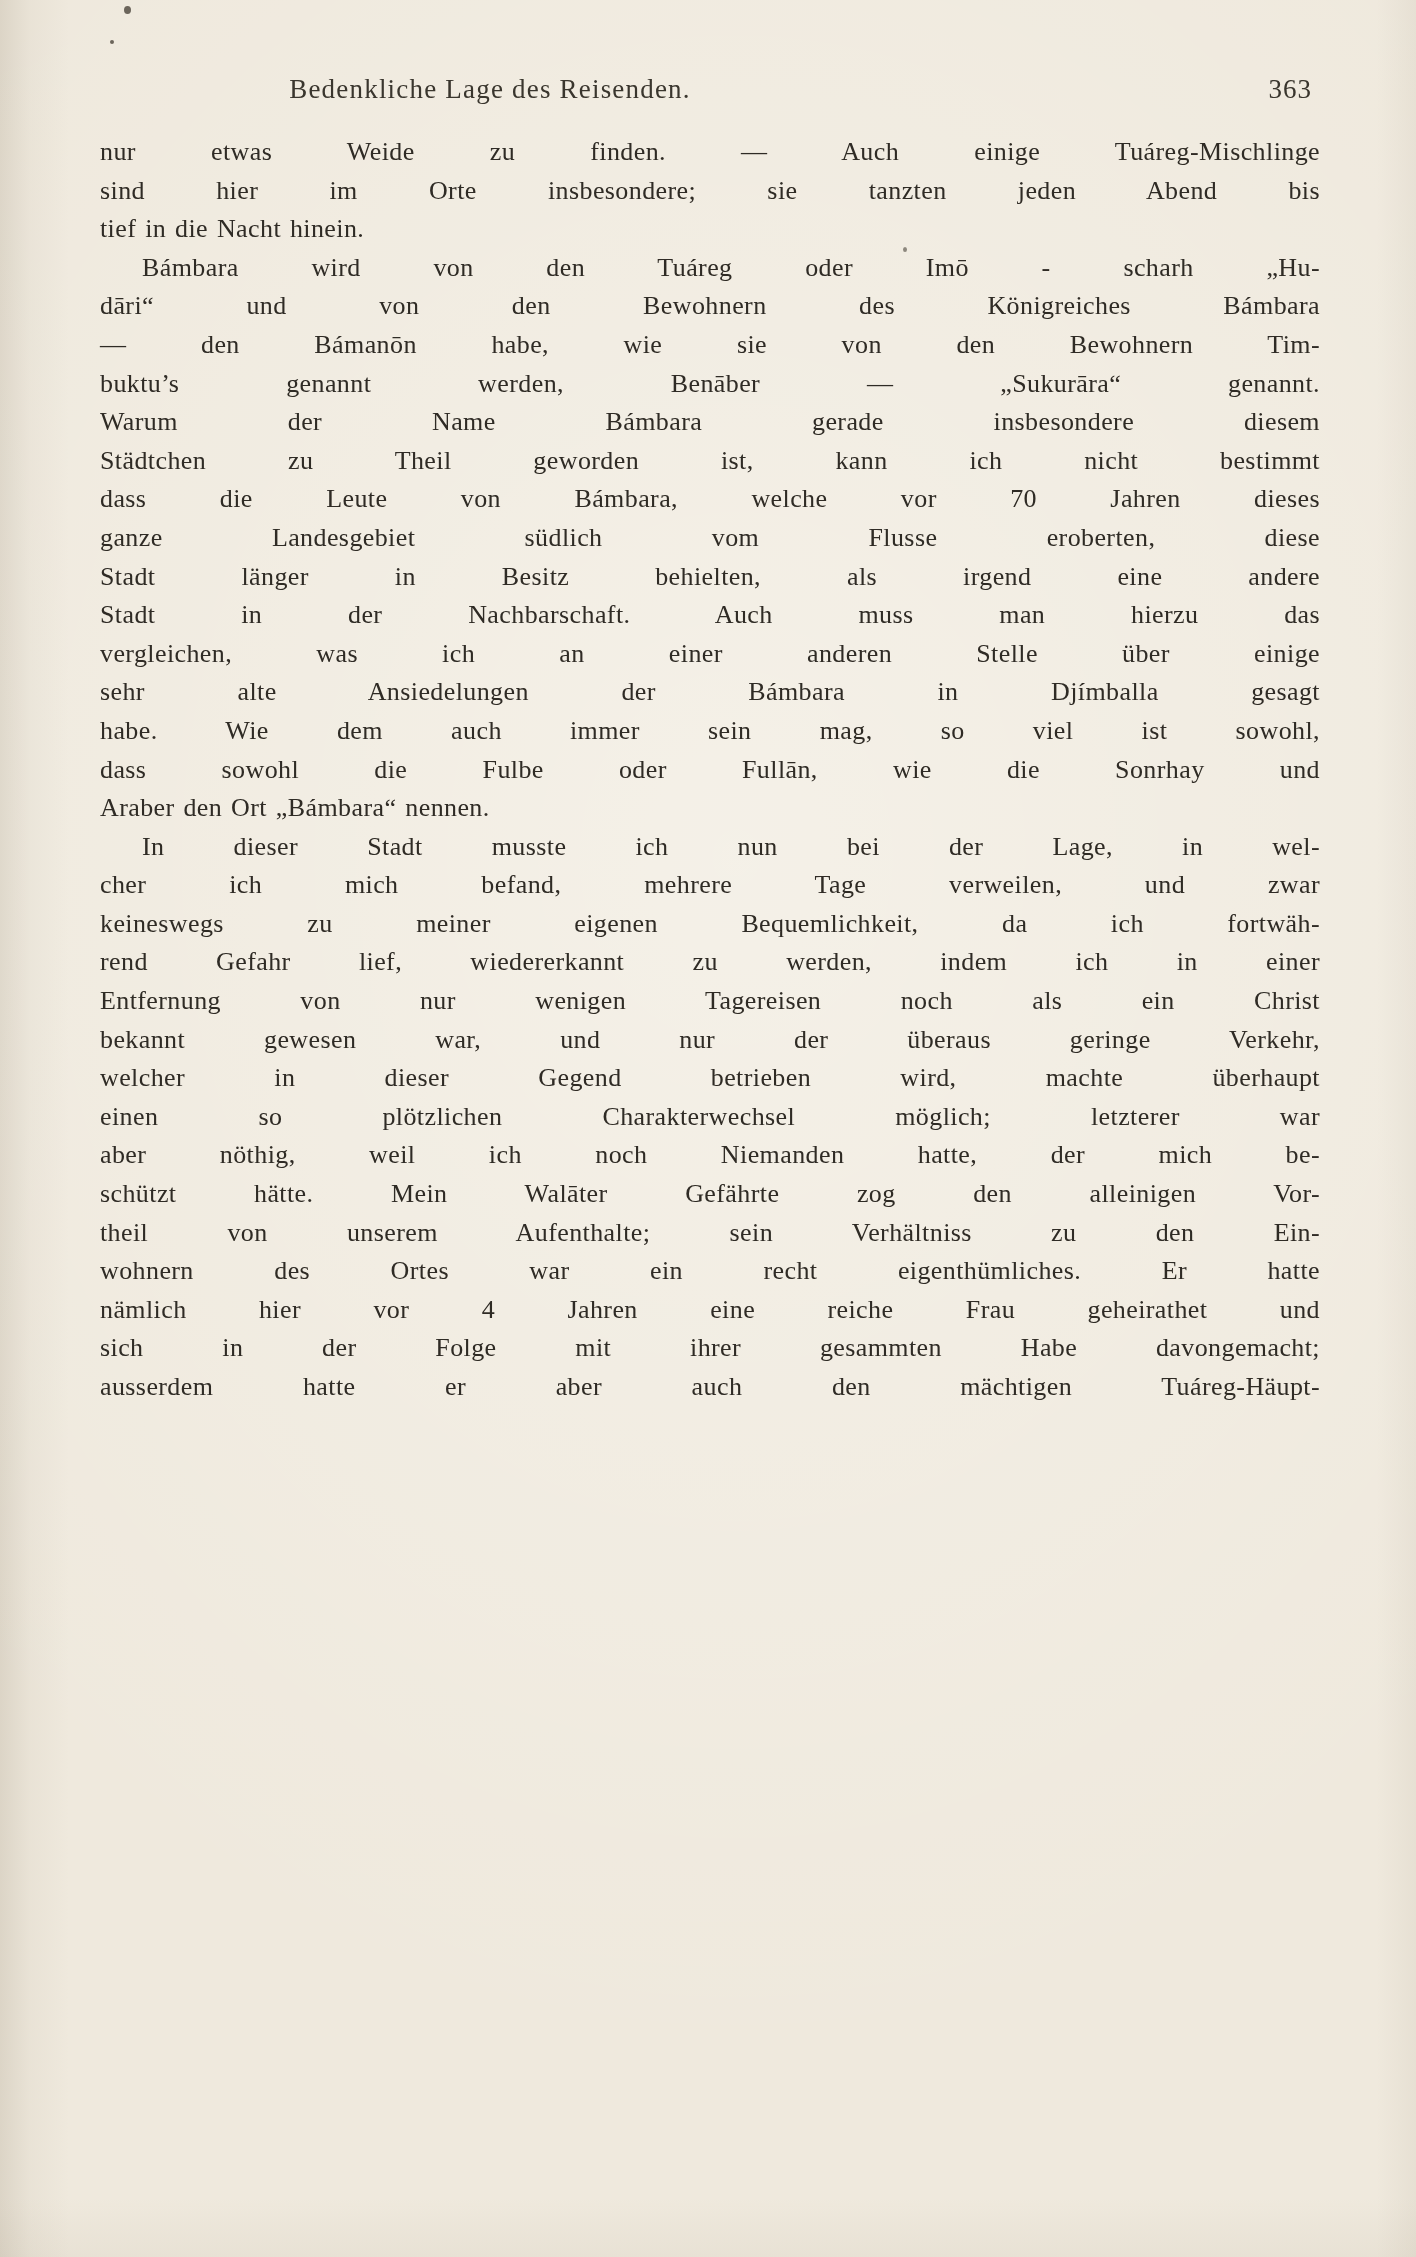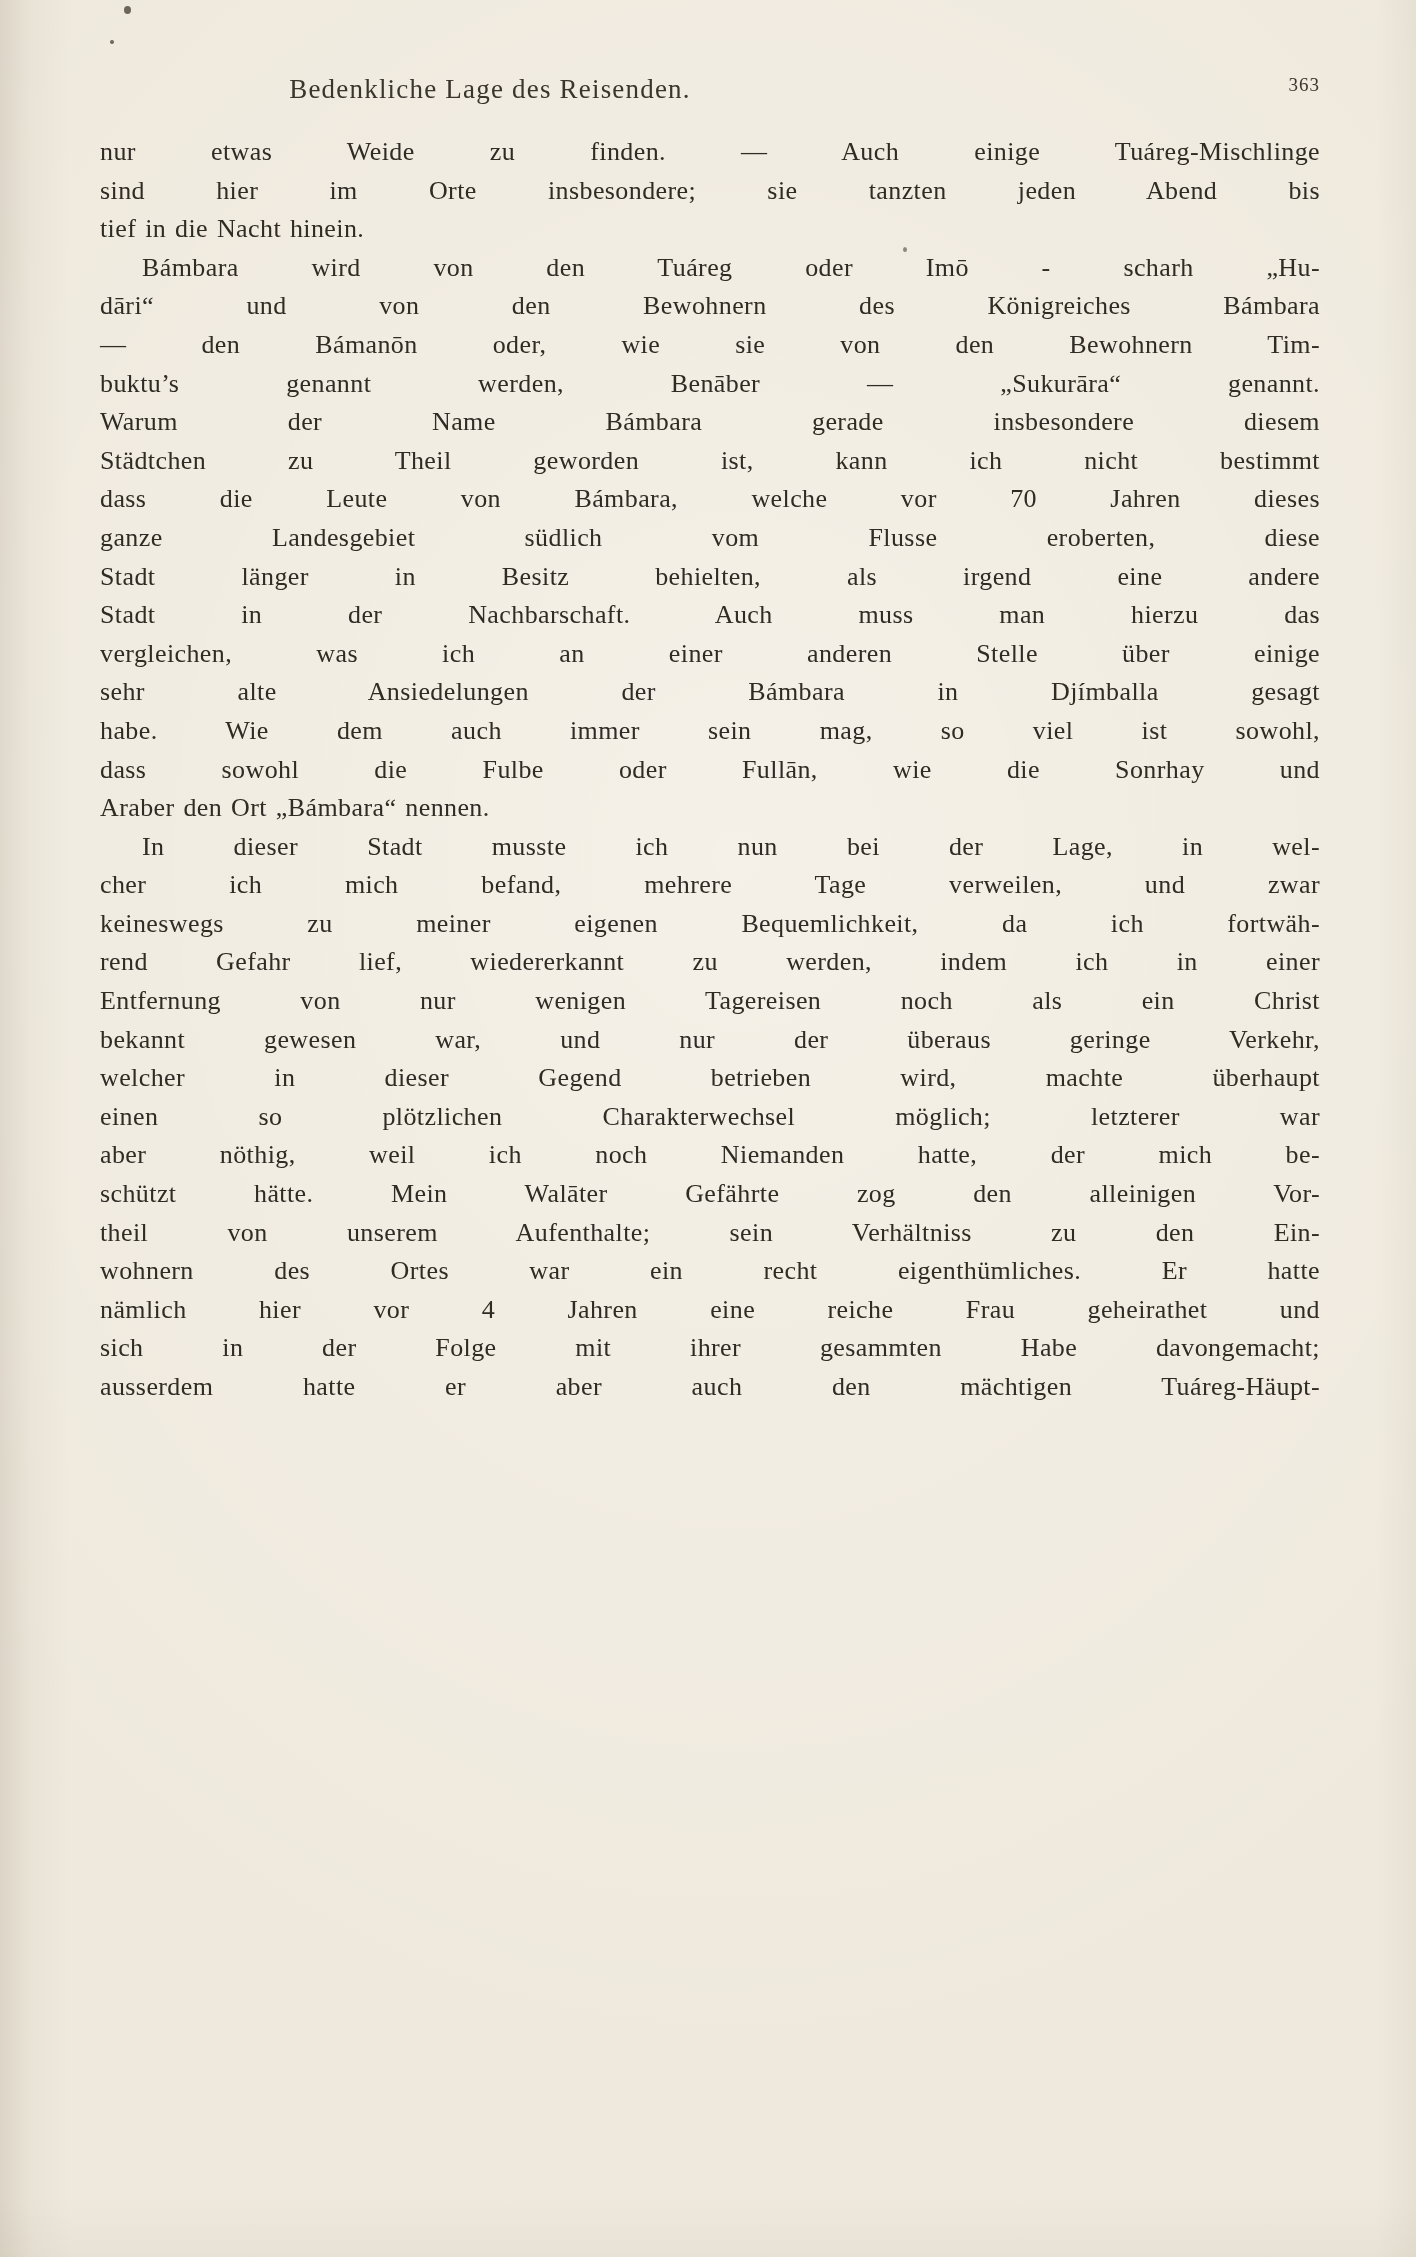--- a/index.html
+++ b/index.html
@@ -36,23 +36,23 @@
     position: absolute;
     left: 0;
     top: 0;
     width: 780px;
     text-align: center;
     font-size: 27px;
     letter-spacing: 1.2px;
   }
   .page-number {
     position: absolute;
-    right: 0;
+    right: 8px;
     top: 0;
-    font-size: 19px;
+    font-size: 27px;
     letter-spacing: 1px;
   }
   .text-block {
     position: absolute;
     left: 100px;
     top: 133px;
     width: 1220px;
     color: var(--ink, #2f2b25);
   }
   .paragraph {
@@ -100,21 +100,21 @@
 
   <div class="text-block">
       <div class="paragraph">
         <div class="line">nur etwas Weide zu finden. — Auch einige Tuáreg-Mischlinge</div>
         <div class="line">sind hier im Orte insbesondere; sie tanzten jeden Abend bis</div>
         <div class="line last">tief in die Nacht hinein.</div>
       </div>
       <div class="paragraph">
         <div class="line indent">Bámbara wird von den Tuáreg oder Imō - scharh „Hu-</div>
         <div class="line">dāri“ und von den Bewohnern des Königreiches Bámbara</div>
-        <div class="line">— den Bámanōn oder, wie sie von den Bewohnern Tim-</div>
+        <div class="line">— den Bámanōn habe, wie sie von den Bewohnern Tim-</div>
         <div class="line">buktu’s genannt werden, Benāber — „Sukurāra“ genannt.</div>
         <div class="line">Warum der Name Bámbara gerade insbesondere diesem</div>
         <div class="line">Städtchen zu Theil geworden ist, kann ich nicht bestimmt</div>
         <div class="line">dass die Leute von Bámbara, welche vor 70 Jahren dieses</div>
         <div class="line">ganze Landesgebiet südlich vom Flusse eroberten, diese</div>
         <div class="line">Stadt länger in Besitz behielten, als irgend eine andere</div>
         <div class="line">Stadt in der Nachbarschaft. Auch muss man hierzu das</div>
         <div class="line">vergleichen, was ich an einer anderen Stelle über einige</div>
         <div class="line">sehr alte Ansiedelungen der Bámbara in Djímballa gesagt</div>
         <div class="line">habe. Wie dem auch immer sein mag, so viel ist sowohl,</div>

